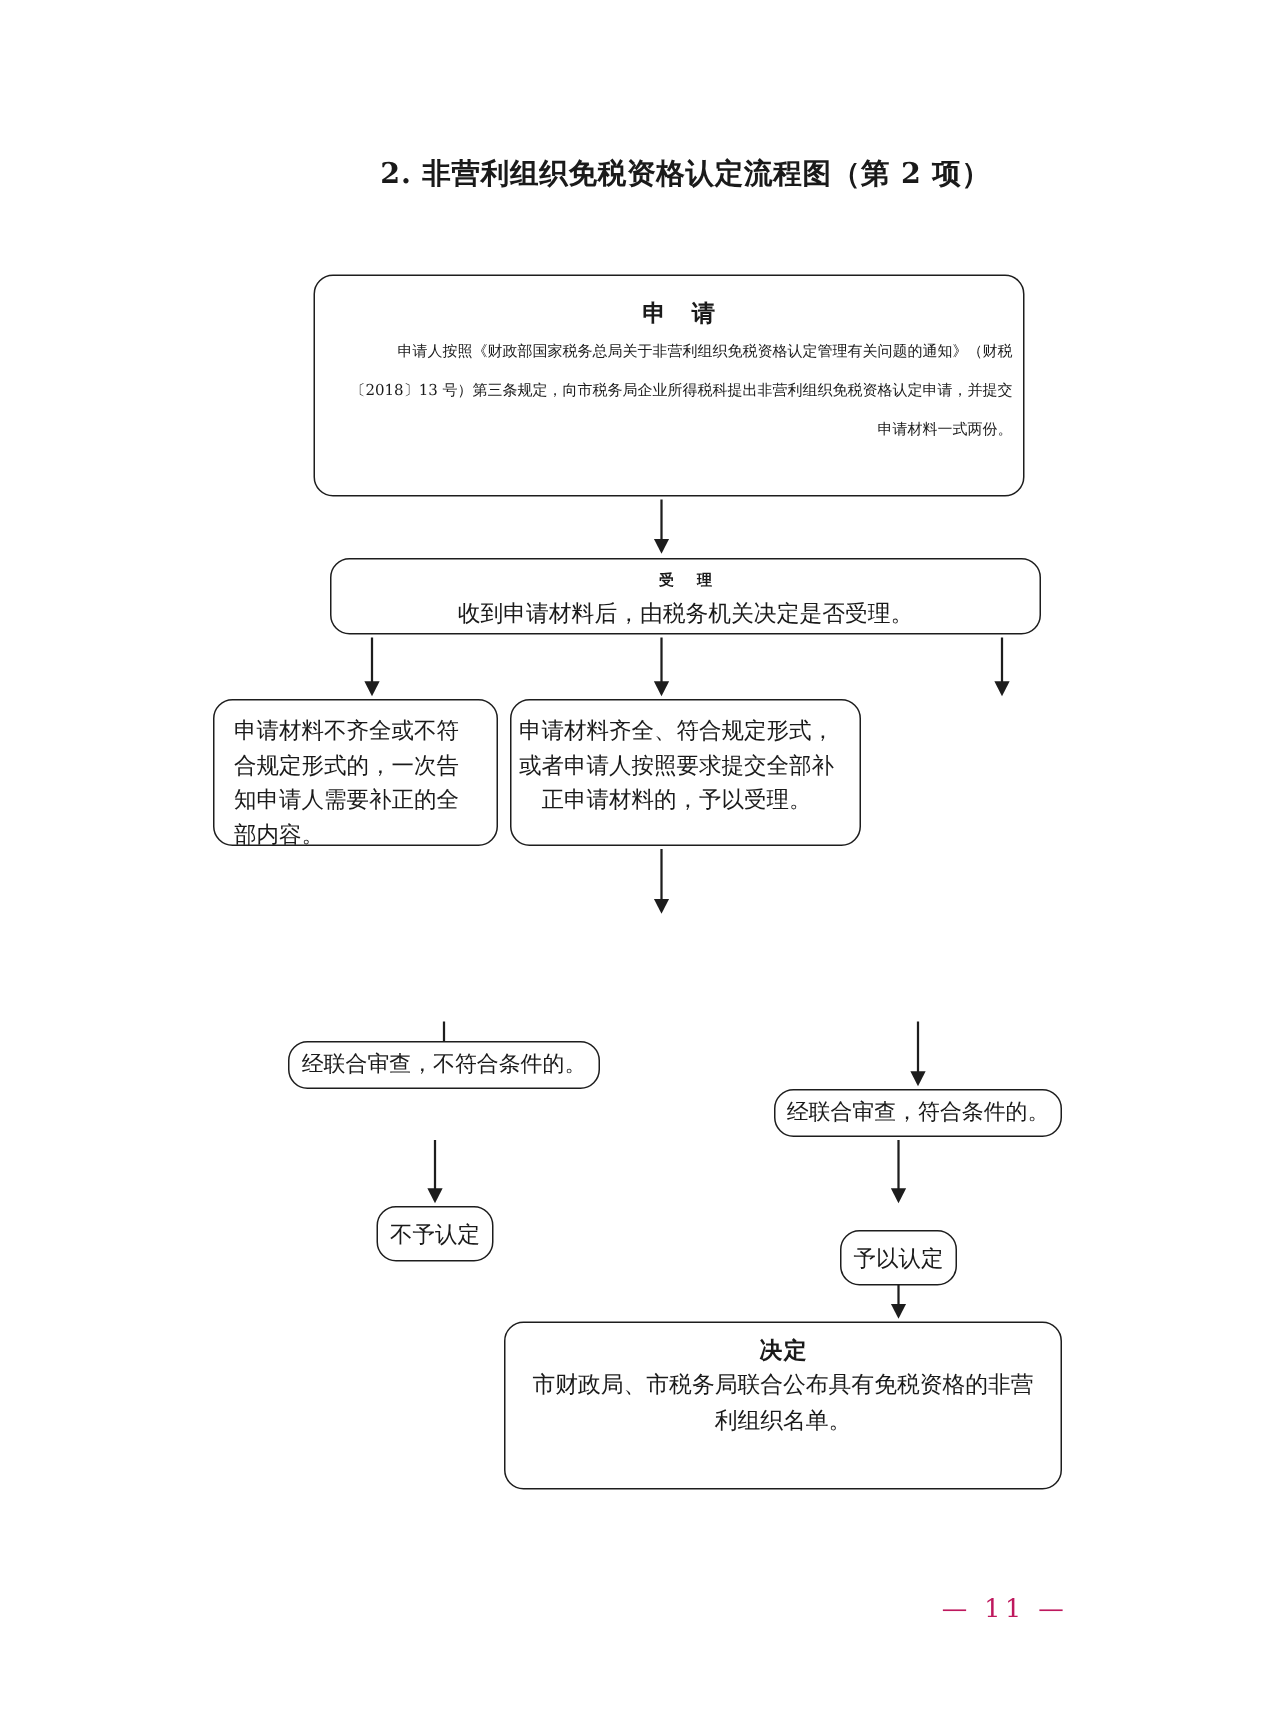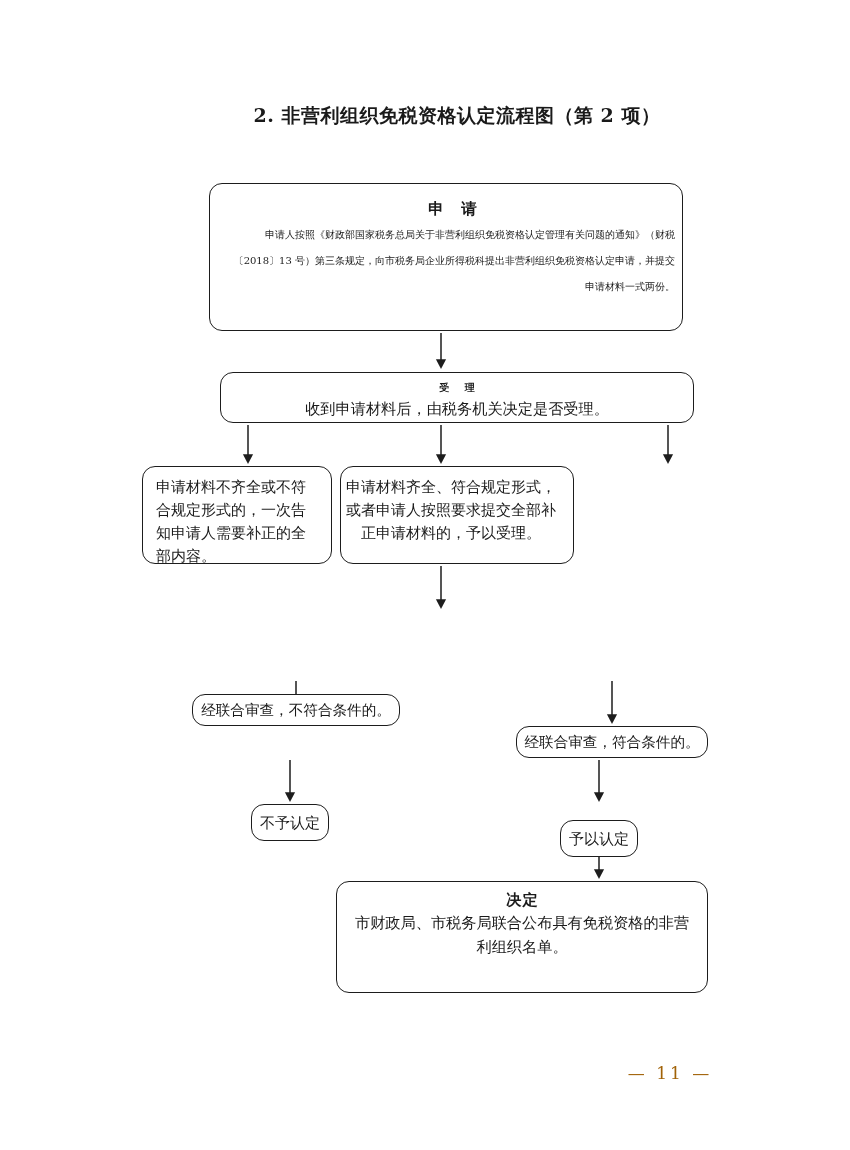--- a/index.html
+++ b/index.html
@@ -154,21 +154,21 @@
 
   
   .page-footer {
     position: absolute;
     left: 560px;
     top: 1063px;
     width: 220px;
     text-align: center;
     font-size: 17px;
     letter-spacing: 3px;
-    color: #a16207;
+    color: #be185d;
     font-family: "DejaVu Serif", "Liberation Serif", serif;
   }
 </style>
 </head>
 <body>
 
 <div id="page">
 
   <div class="doc-title">2. 非营利组织免税资格认定流程图（第 2 项）</div>
 

